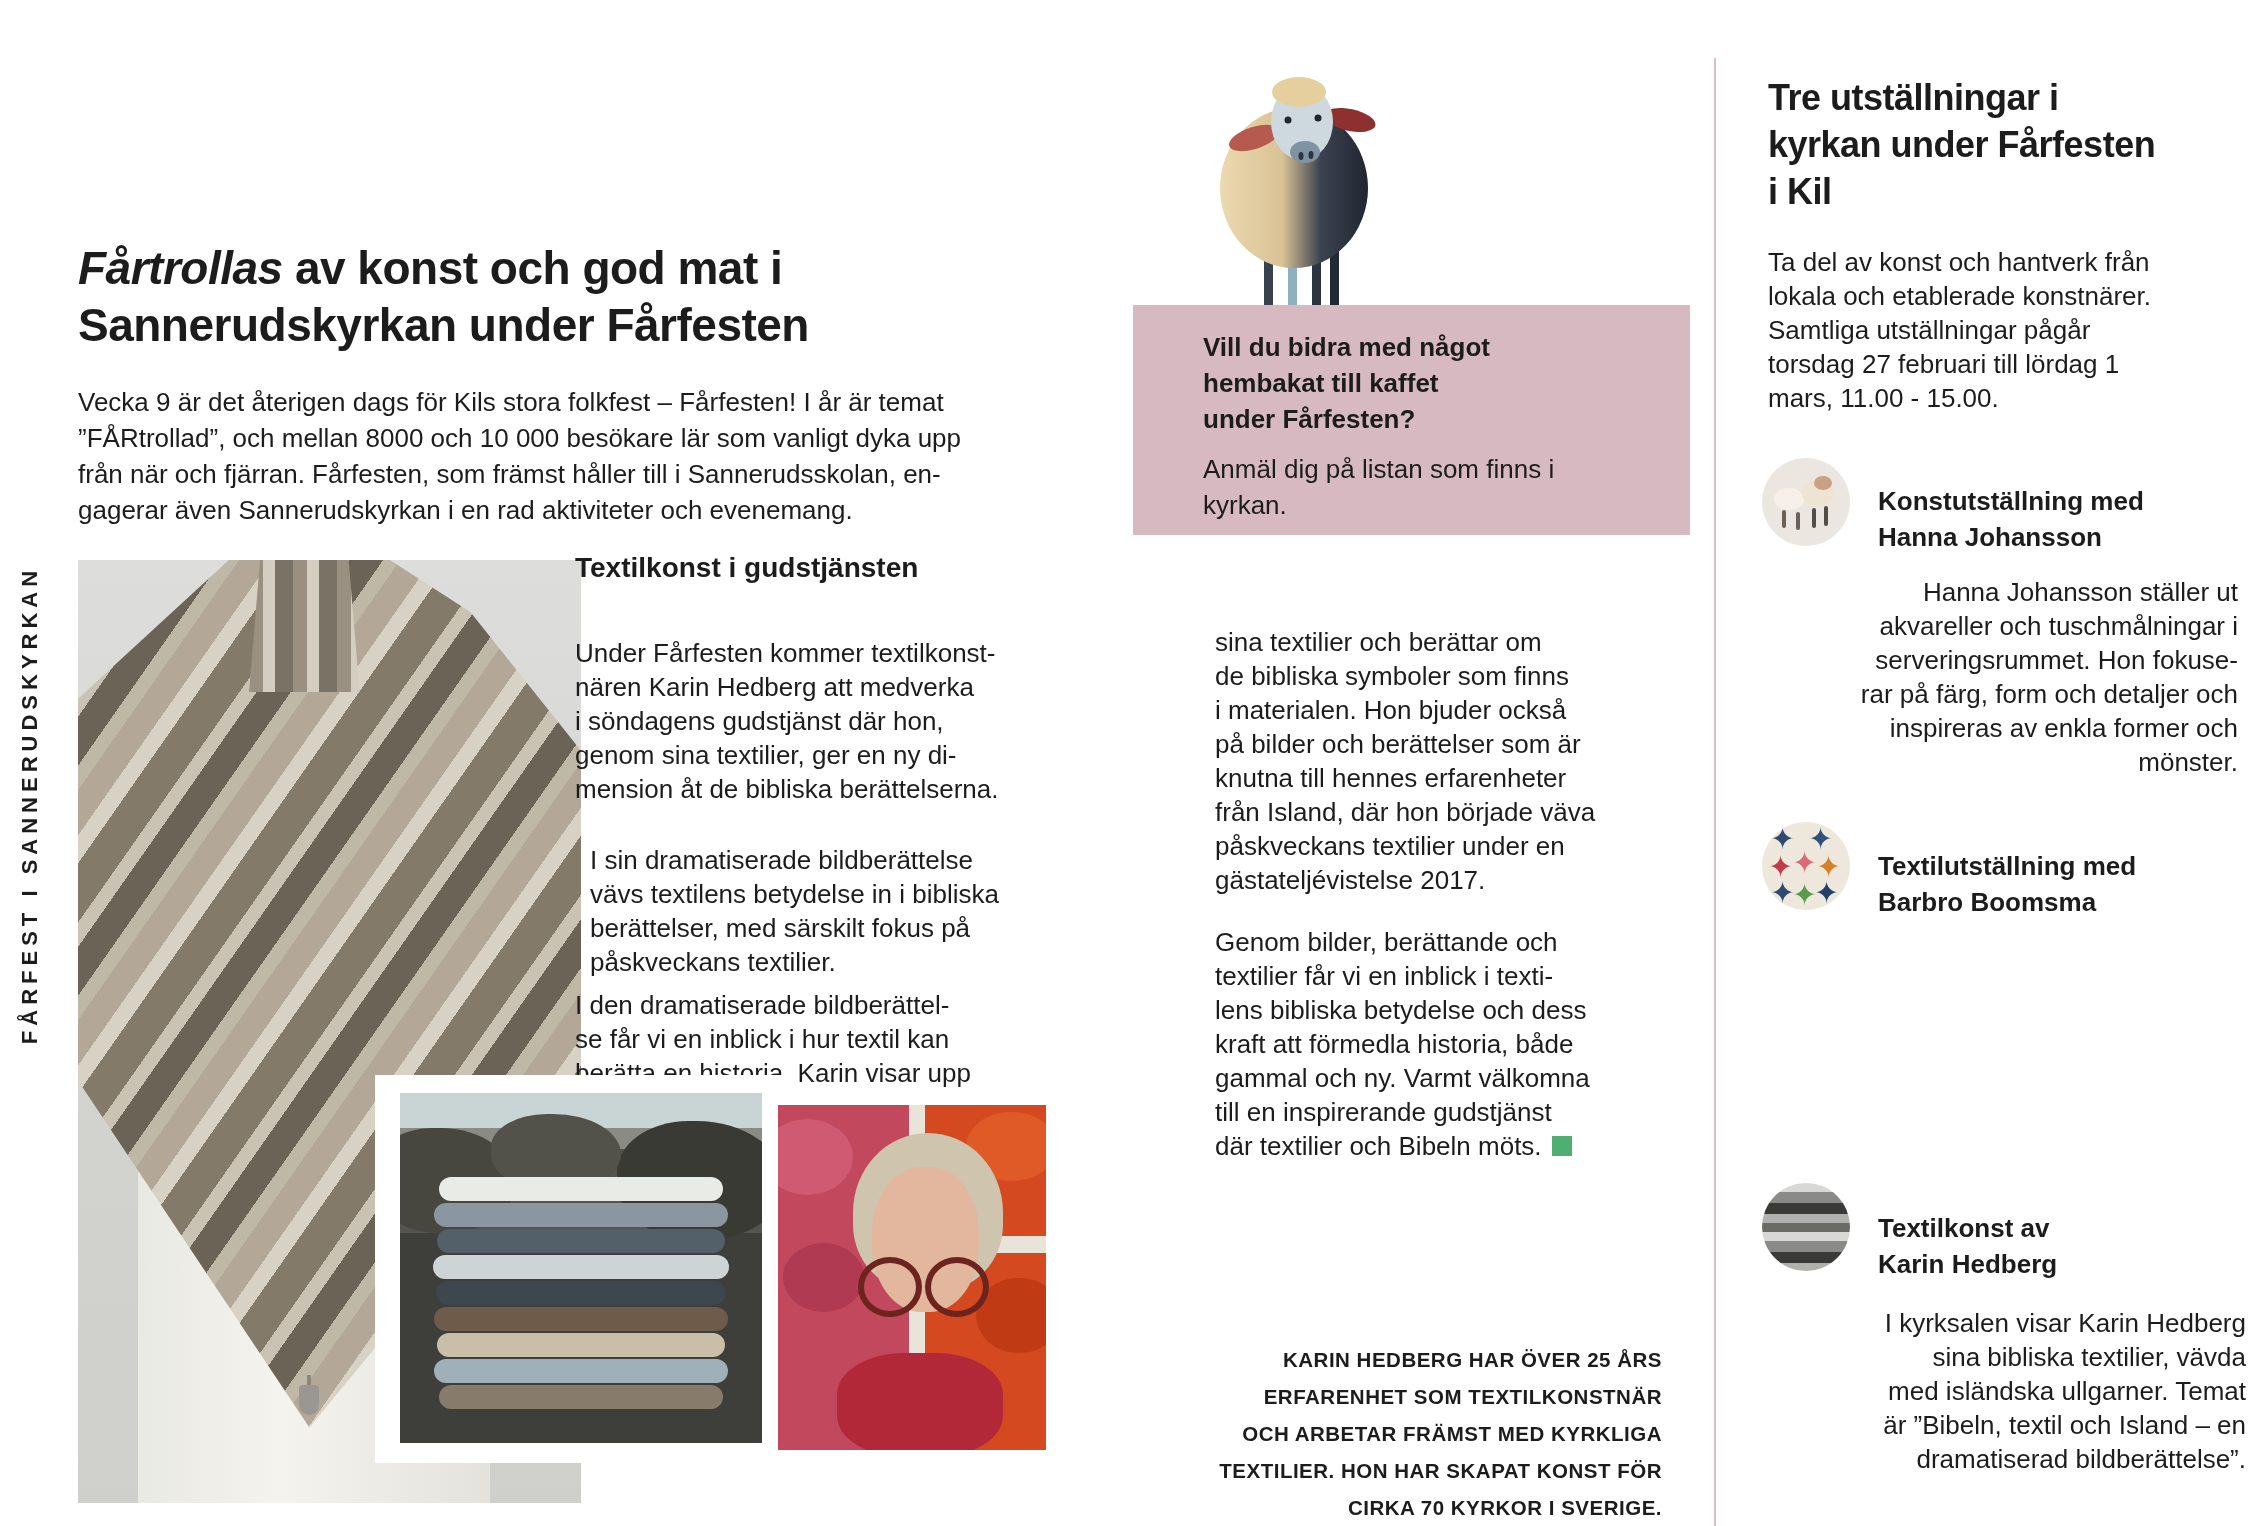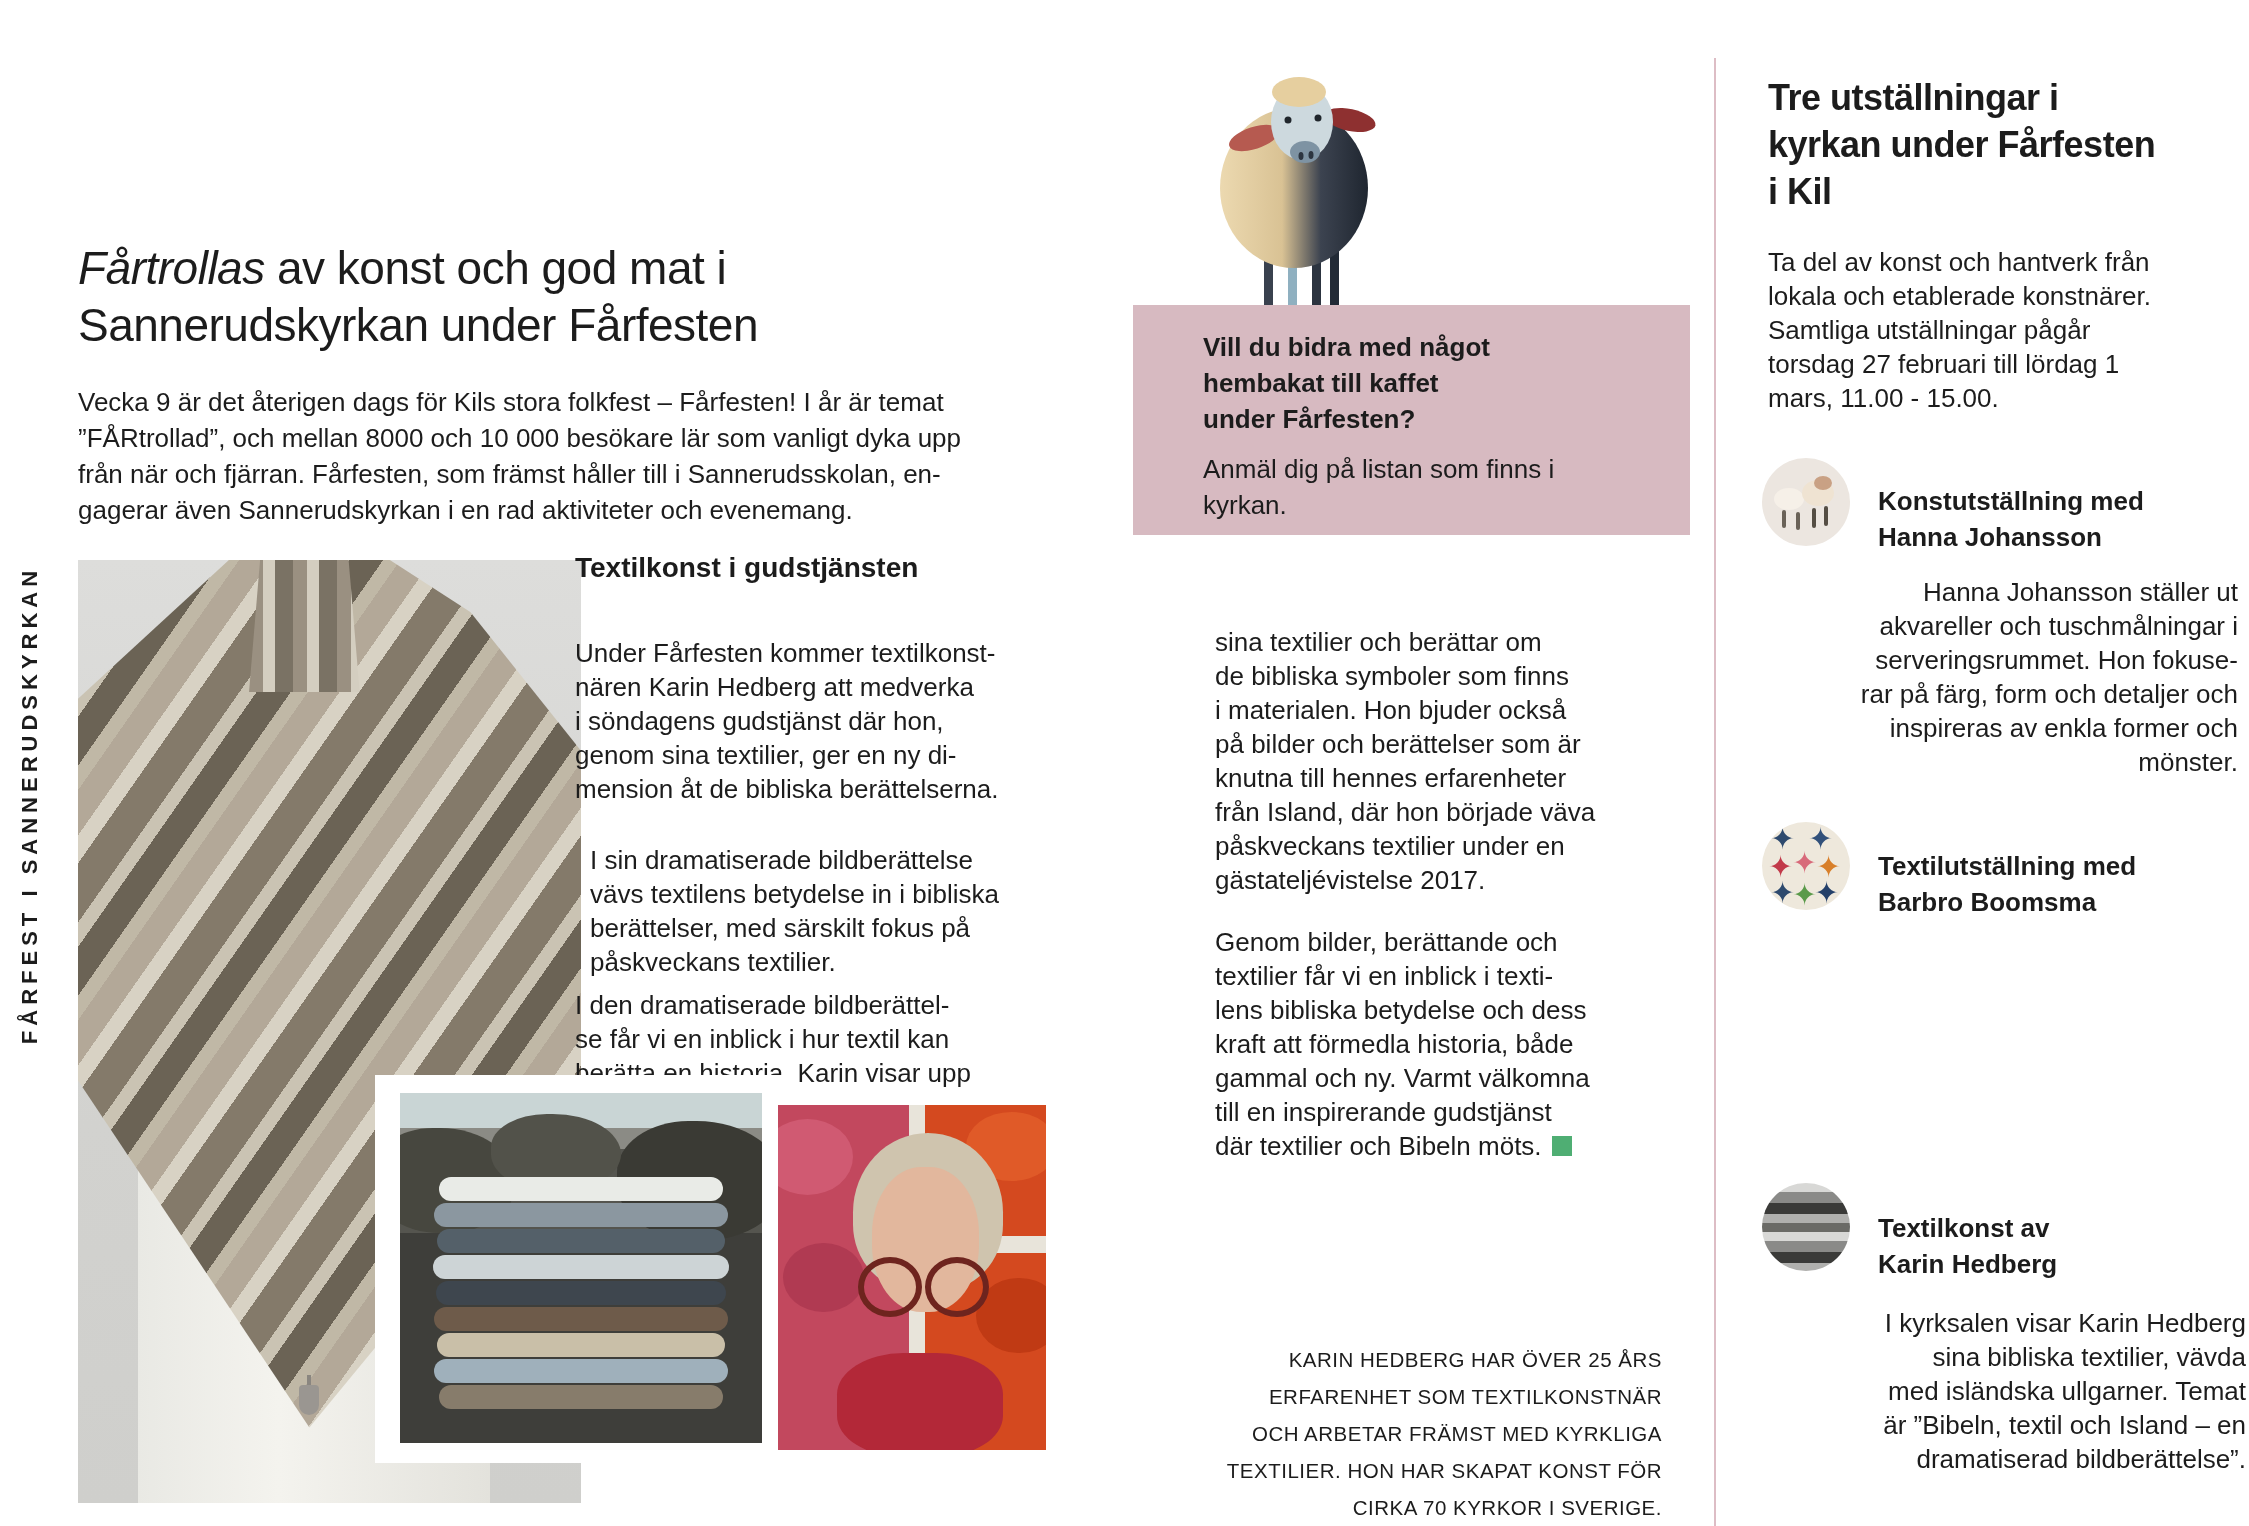--- a/index.html
+++ b/index.html
@@ -8,21 +8,21 @@
   .abs{position:absolute;}
   .pre{white-space:pre-line;}
   .serif{font-family:Liberation Sans, sans-serif;}
   .sans{font-family:"Liberation Sans",sans-serif;}
 
   
   .vside{top:805px;left:30px;transform:translate(-50%,-50%) rotate(-90deg);
          font-weight:bold;font-size:22px;letter-spacing:5px;white-space:nowrap;}
 
   
-  .main-title{left:78px;top:240px;width:1000px;font-weight:normal;font-size:46px;
+  .main-title{left:78px;top:240px;width:1000px;font-weight:bold;font-size:46px;
               line-height:57px;letter-spacing:-0.5px;}
   .main-title .it{font-style:italic;}
 
   .intro{left:78px;top:384px;width:960px;font-size:26px;line-height:36px;}
 
   
   .photo-shawl{left:78px;top:560px;width:503px;height:943px;background:linear-gradient(180deg,#dddddb,#d2d2cf 60%,#cfcfcc);}
   .dress{position:absolute;left:12%;bottom:0;width:70%;height:42%;
          background:linear-gradient(90deg,#e9e9e4,#f4f3ee 40%,#e3e2dc);border-radius:40px 40px 0 0;}
   .shawl{position:absolute;left:0;top:0;width:100%;height:92%;
@@ -43,21 +43,21 @@
   .pink-head{position:absolute;left:70px;top:24px;font-weight:bold;font-size:26px;line-height:36px;}
   .pink-body{position:absolute;left:70px;top:146px;font-size:26px;line-height:36px;}
 
   
   .colhead{left:575px;top:552px;width:480px;font-weight:bold;font-size:28px;}
   .col1{left:575px;width:480px;font-size:26px;line-height:34px;}
   .col2{left:1215px;width:460px;font-size:26px;line-height:34px;}
   .endsq{display:inline-block;width:20px;height:20px;margin-left:10px;transform:translateY(1px);}
 
   
-  .caption{left:1200px;top:1341px;width:462px;text-align:right;font-weight:normal;
+  .caption{left:1200px;top:1341px;width:462px;text-align:right;font-weight:bold;
            font-size:20.5px;line-height:37px;letter-spacing:0.5px;}
 
   
   .frame{left:375px;top:1075px;width:415px;height:388px;background:#ffffff;}
   .photo-stack{left:400px;top:1093px;width:362px;height:350px;overflow:hidden;
      background:linear-gradient(180deg,#c9d5d5 0 10%,#8b8b85 10% 16%,#55554f 16% 40%,#3e3e3a 40% 100%);}
   .rock{position:absolute;border-radius:45% 55% 50% 50%;background:#47473f;}
   .stack{position:absolute;left:9%;top:24%;width:82%;}
   .bar{height:24px;border-radius:12px;margin:0 auto 2px auto;}
   .photo-portrait{left:778px;top:1105px;width:268px;height:345px;overflow:hidden;

